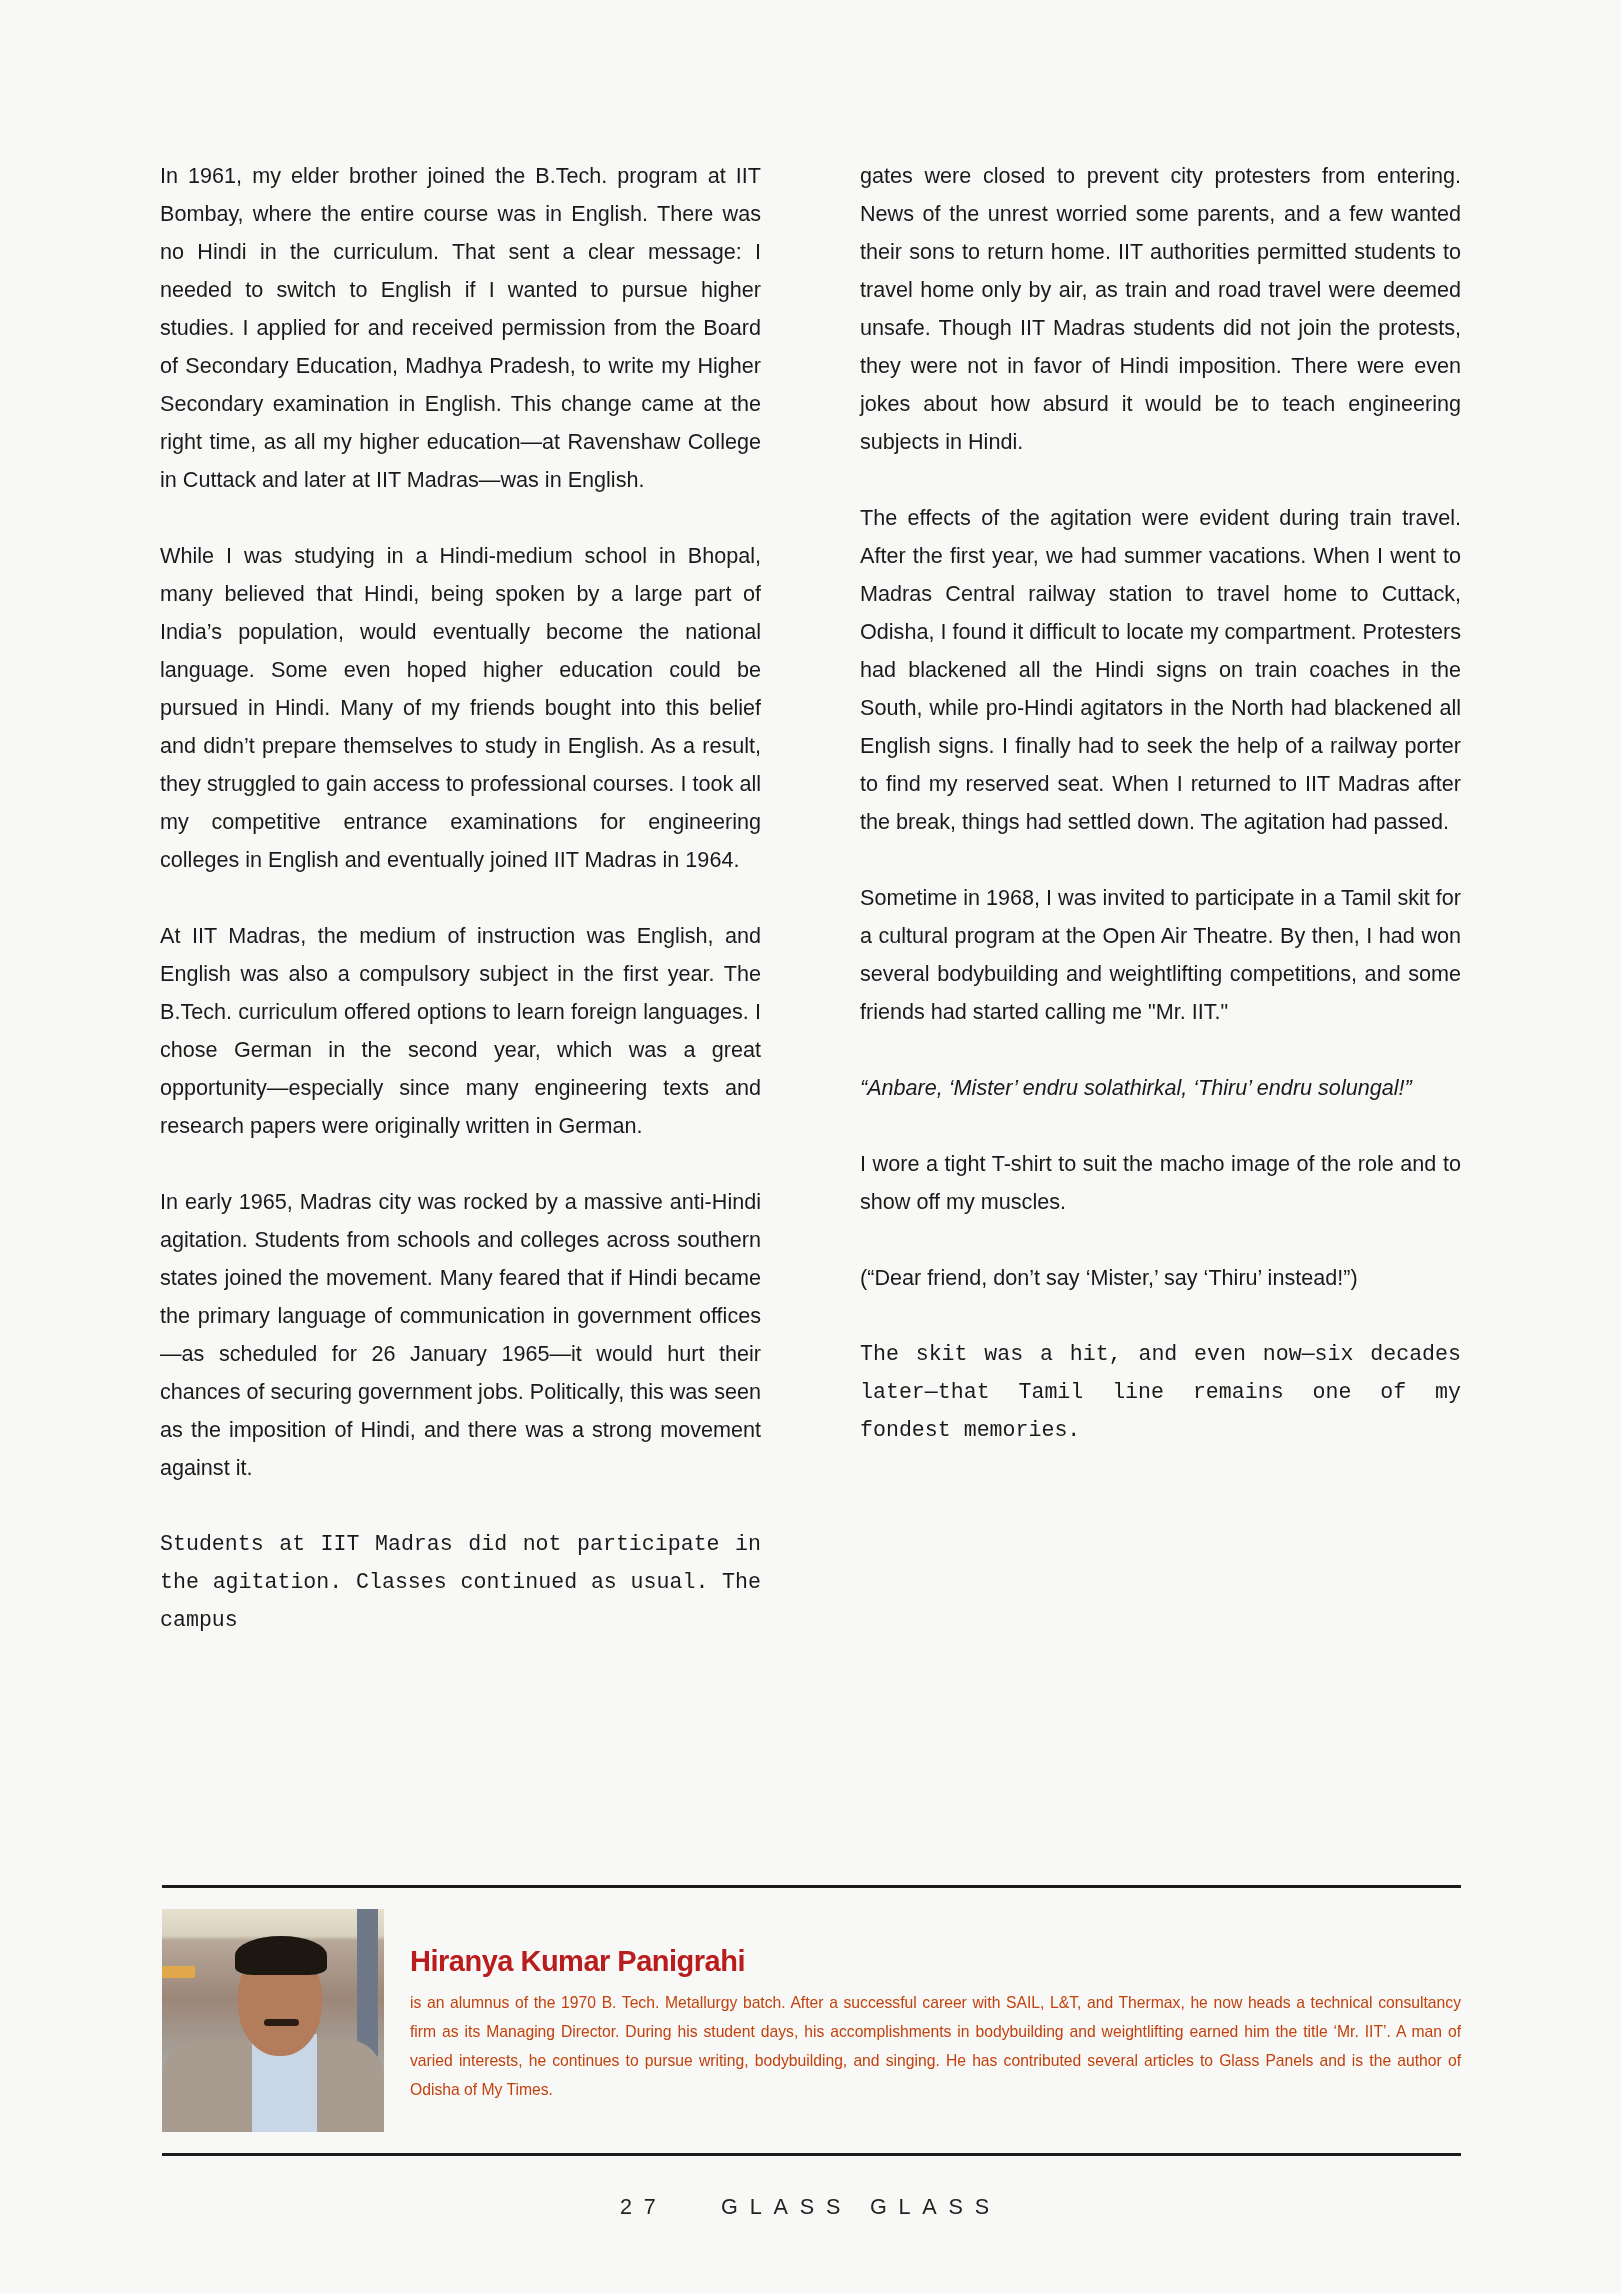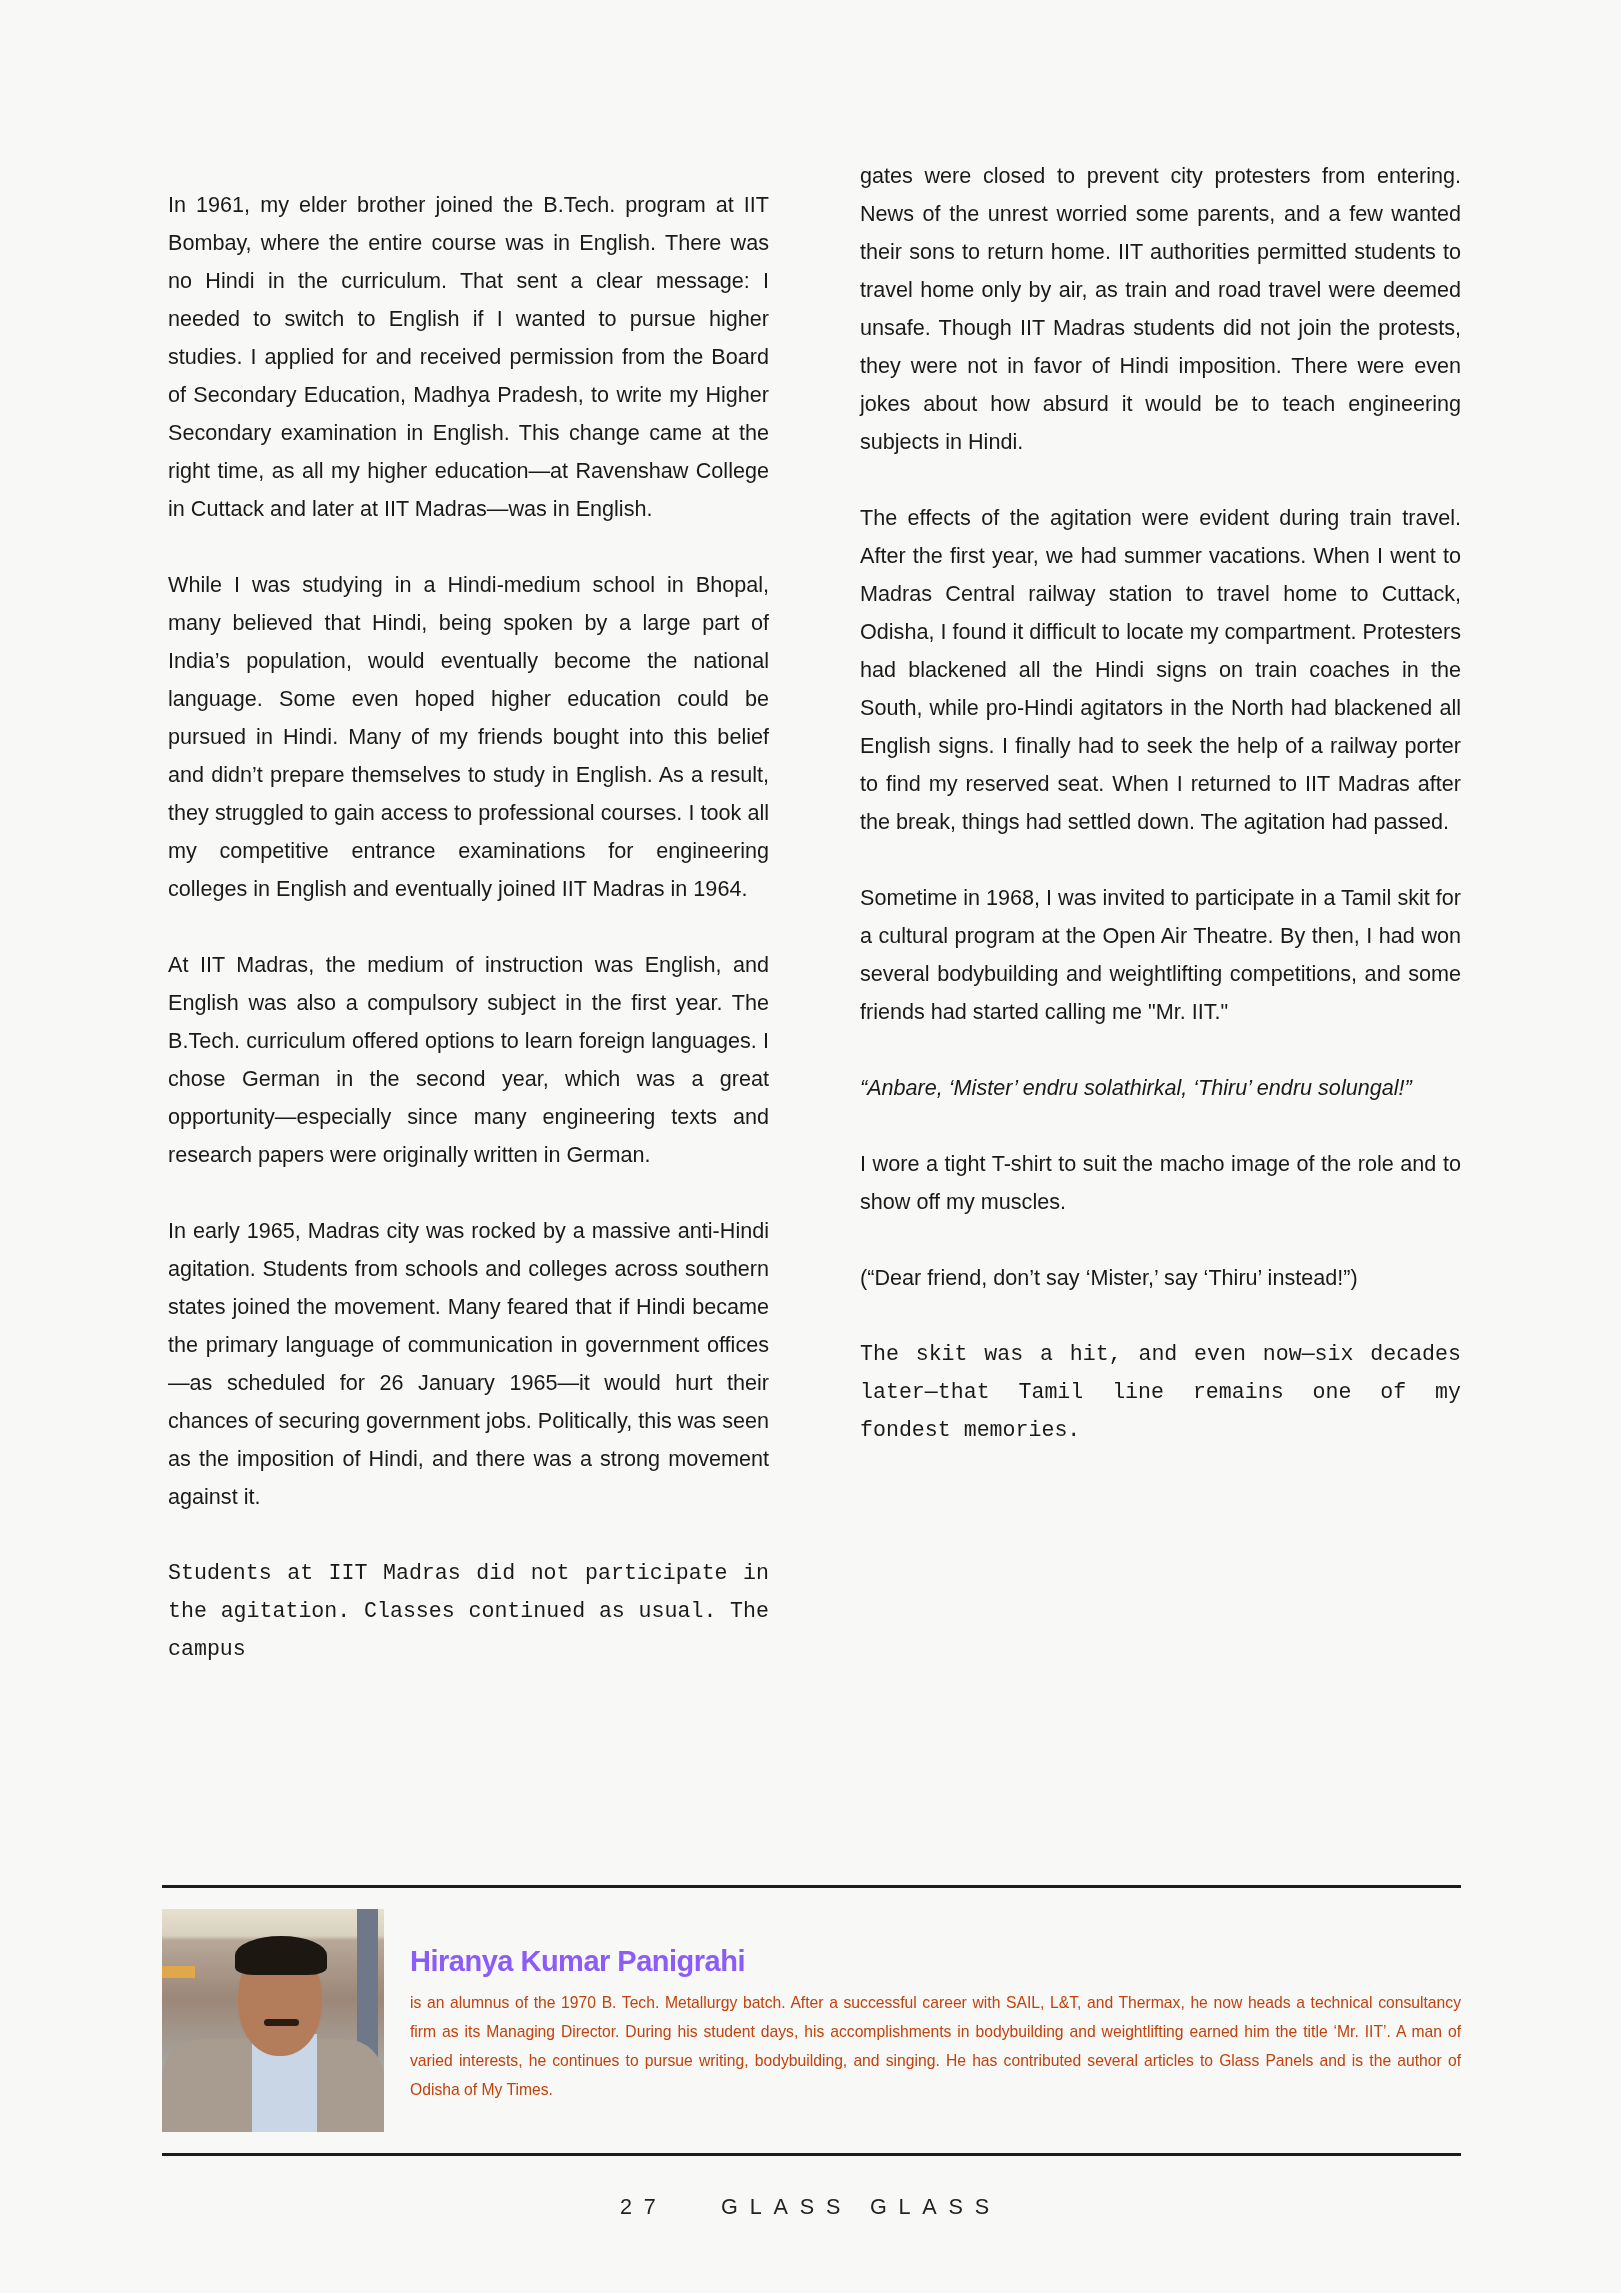--- a/index.html
+++ b/index.html
@@ -12,21 +12,21 @@
     font-family: "Liberation Sans", "DejaVu Sans", sans-serif;
   }
   .col {
     position: absolute;
     top: 157px;
     width: 601px;
     font-size: 21.6px;
     line-height: 38px;
     text-align: justify;
   }
-  .col.left { left: 168px; margin-top: 29px; }
+  .col.left { left: 160px; }
   .col.right { left: 860px; }
   .col p { margin: 0 0 38px 0; }
   .col p.last { margin-bottom: 0; text-align-last: left; font-family: Liberation Mono, monospace; }
   .col p.quote { font-style: italic; margin-top: 28px; }
   .rule {
     position: absolute; left: 162px; width: 1299px;
     height: 2.9px; background: #1c1c1c;
   }
   .rule.top { top: 1885px; }
   .rule.bottom { top: 2153px; }
@@ -39,21 +39,21 @@
   .photo .awning { position:absolute; left:0; top:57px; width:33px; height:11.8px; background:#e0a84a; }
   .photo .pillar { position:absolute; right:5.9px; top:0; width:21.6px; height:157px; background:#6e7888; }
   .photo .jacket { position:absolute; left:0; bottom:0; width:222px; height:93px; background:#a79c8f; border-radius: 39px 39px 0 0; }
   .photo .shirt { position:absolute; left:90px; bottom:0; width:65px; height:98px; background:#c9d6e6; }
   .photo .face { position:absolute; left:76px; top:39px; width:84px; height:108px; background:#b37c5a; border-radius: 44% 44% 48% 48%; }
   .photo .hair { position:absolute; left:73px; top:27.4px; width:92px; height:39px; background:#1d1712; border-radius: 50% 50% 20% 20%; }
   .photo .mustache { position:absolute; left:102px; top:110px; width:35px; height:6.9px; background:#2a1c14; border-radius: 3.9px; }
   .bio-name {
     position: absolute; left: 410px; top: 1945px;
     font-size: 29px; font-weight: bold; letter-spacing: -0.5px;
-    color: #8b5cf6;
+    color: #b91c1c;
   }
   .bio-text {
     position: absolute; left: 410px; top: 1988px; width: 1051px;
     font-size: 15.7px; line-height: 29px; text-align: justify; color: #c2410c;
   }
   .footer {
     position: absolute; top: 2194px; left: 0; width: 1621px;
     text-align: center; font-size: 21.6px; letter-spacing: 11.8px; color: #222;
   }
 </style>

